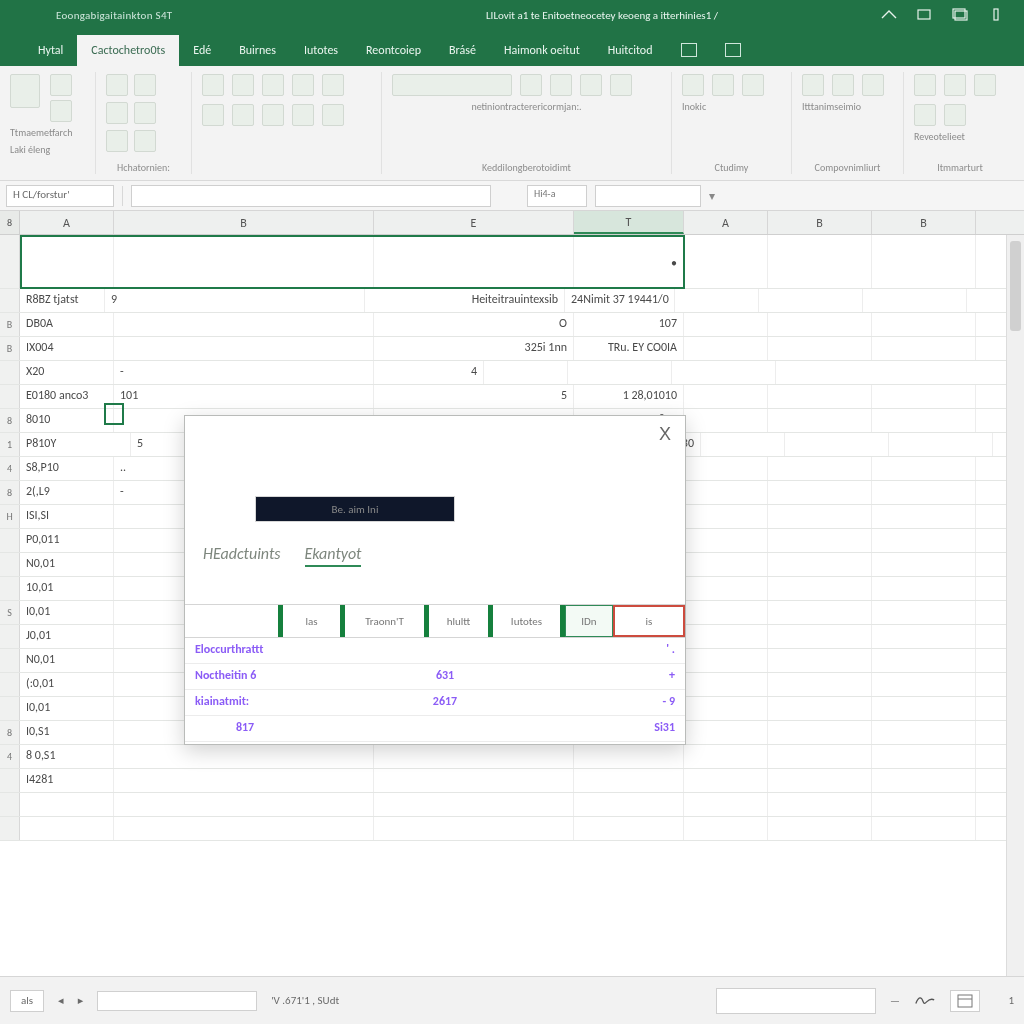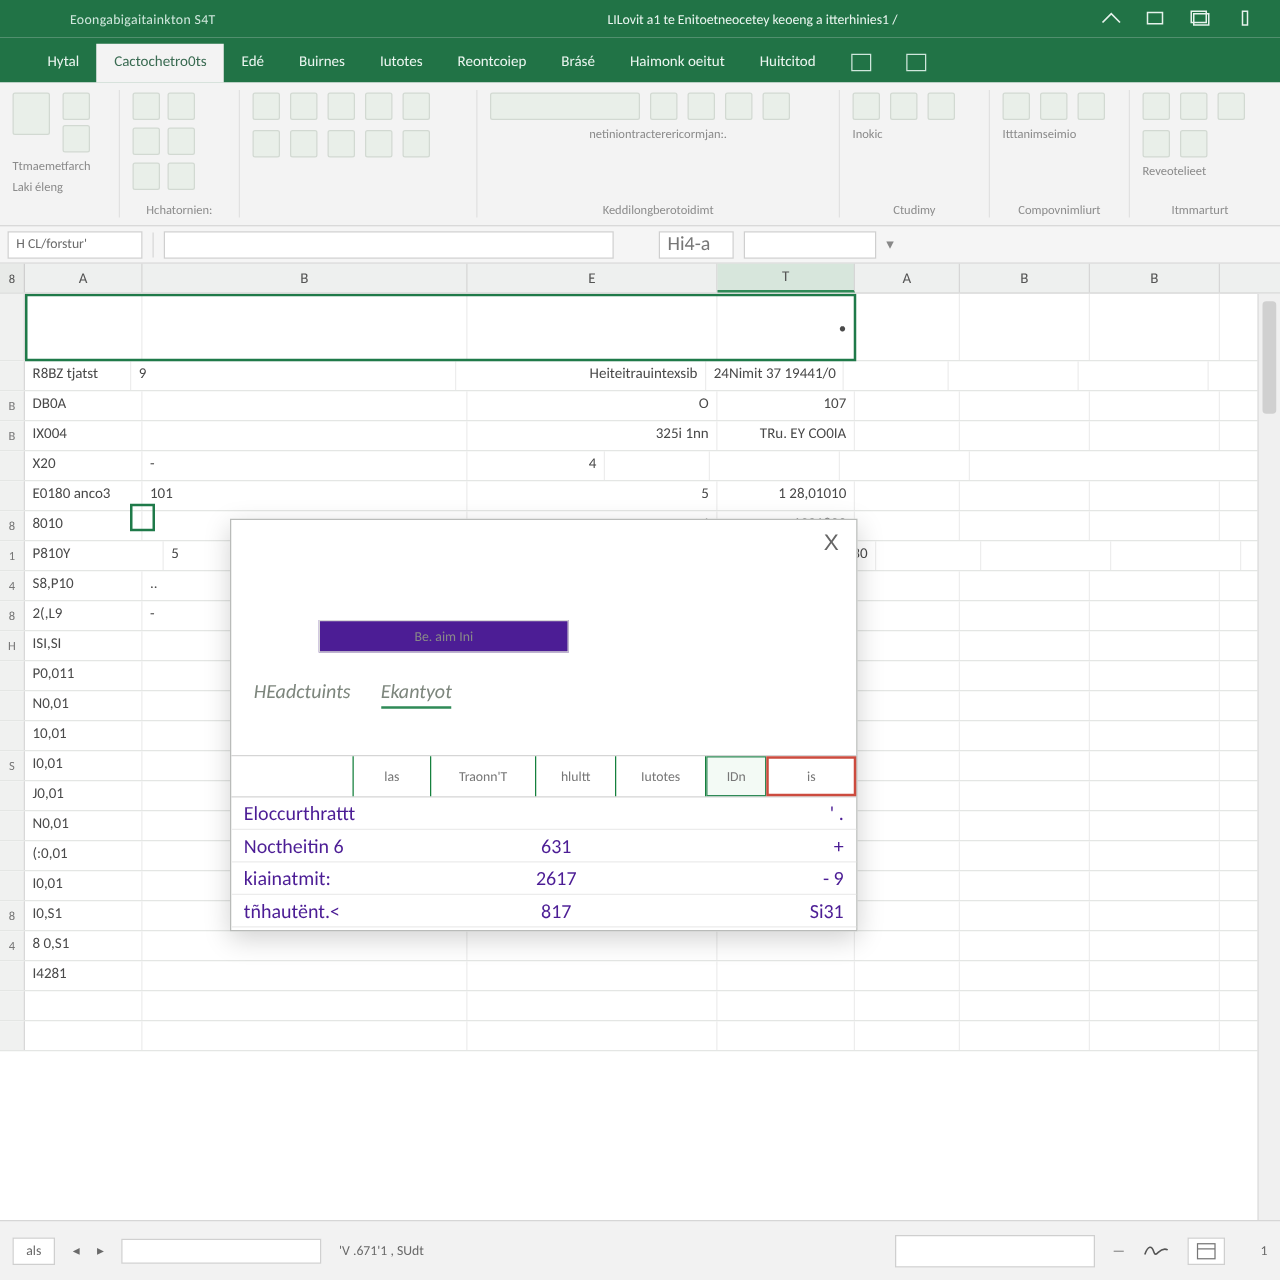--- a/index.html
+++ b/index.html
@@ -37,28 +37,28 @@
   .grid-area .rows { position:absolute; inset:0; }
   .row { height:24px; display:flex; border-bottom:1px solid #e4e6e4; font-size:12px; color:#4a4a4a; }
   .row .rh { width:20px; background:#f0f1f0; border-right:1px solid #d8d8d8; font-size:10px; color:#777; display:flex; align-items:center; justify-content:center; }
   .row .cell { border-right:1px solid #ededed; padding:3px 6px; overflow:hidden; white-space:nowrap; }
   .row .cell.right { text-align:right; }
   .row.tall { height:54px; }
   .sel-outline { position:absolute; border:2px solid #1f7a49; pointer-events:none; }
 
   .popup { position:absolute; background:#ffffff; border:1px solid #b9bbb9; box-shadow:0 6px 20px rgba(0,0,0,.18); }
   .popup .close { position:absolute; top:8px; right:14px; font-size:18px; color:#666; font-family:Arial; cursor:pointer; }
-  .popup .searchbox { position:absolute; left:70px; top:80px; width:200px; height:26px; background:#4c1d95; border:1px solid #d7d7d7; display:flex; align-items:center; justify-content:center; font-size:11px; color:#888; }
+  .popup .searchbox { position:absolute; left:70px; top:80px; width:200px; height:26px; background:#0f172a; border:1px solid #d7d7d7; display:flex; align-items:center; justify-content:center; font-size:11px; color:#888; }
   .popup .headline { position:absolute; left:18px; top:128px; display:flex; gap:24px; font-size:16px; color:#7d867d; font-style:italic; }
   .popup .secbar { position:absolute; left:0; right:0; top:188px; height:34px; border-top:1px solid #d5d5d5; border-bottom:1px solid #d5d5d5; display:flex; }
-  .popup .secbar .col { flex:0 0 auto; border-right:1px solid #15803d; font-size:11px; color:#777; display:flex; align-items:center; justify-content:center; }
+  .popup .secbar .col { flex:0 0 auto; border-right:5px solid #15803d; font-size:11px; color:#777; display:flex; align-items:center; justify-content:center; }
   .popup .secbar .col.seltab { border:1px solid #2f8a57; background:#f3faf5; }
   .popup .secbar .col.redtab { border:2px solid #cc4b3e; }
   .popup .table { position:absolute; left:0; right:0; top:222px; bottom:0; }
-  .popup .trow { display:flex; height:26px; border-bottom:1px solid #ececec; font-size:16px; color:#4c1d95; }
+  .popup .trow { display:flex; height:26px; border-bottom:1px solid #ececec; font-size:12px; color:#8b5cf6;font-weight:bold; }
   .popup .trow .tc { padding:4px 10px; }
 
   .statusbar { position:absolute; left:0; right:0; bottom:0; height:48px; background:#f2f2f2; border-top:1px solid #d6d6d6; display:flex; align-items:center; font-size:11px; color:#6a6a6a; padding:0 10px; gap:14px; }
   .statusbar .sheet-tab { height:22px; padding:3px 10px; background:#fff; border:1px solid #cfcfcf; }
   .statusbar .spacer { flex:1; }
   .statusbar .viewbtn { width:30px; height:22px; border:1px solid #cfcfcf; background:#fff; display:flex; align-items:center; justify-content:center; }
   .statusbar .zoombox { width:160px; height:26px; background:#fff; border:1px solid #cfcfcf; }
 
   .scroll-v { position:absolute; right:0; top:235px; bottom:48px; width:18px; background:#f0f0f0; border-left:1px solid #dcdcdc; }
   .scroll-v .thumb { position:absolute; left:3px; right:3px; top:6px; height:90px; background:#d0d0d0; border-radius:3px; }
@@ -184,21 +184,21 @@
     <div class="cap">Itttanimseimio</div>
     <div class="lbl">Compovnimliurt</div>
   </div>
 </div>
 
 <div class="fxbar">
   <div class="name-box">H  CL/forstur'</div>
   <div class="sep"></div>
   <div class="fx-input fx-wide"></div>
   <div style="flex:0 0 20px"></div>
-  <div class="fx-input" style="flex:0 0 60px"><span style="font-size:16px;padding:3px 6px;color:#777">Hi4-a</span></div>
+  <div class="fx-input" style="flex:0 0 60px"><span style="font-size:10px;padding:3px 6px;color:#777">Hi4-a</span></div>
   <div class="fx-input fx-small"></div>
   <span style="color:#888;">▾</span>
 </div>
 
 <div class="colhdr">
   <div class="rowcorner">8</div>
   <div id="colhdrs" style="display:flex;flex:1;">
       <div class="ch" style="width: 94px;">A</div>
       <div class="ch" style="width: 260px;">B</div>
       <div class="ch" style="width: 200px;">E</div>
@@ -482,21 +482,20 @@
           <div class="tc" style="width: 200px;">Noctheitin 6</div>
           <div class="tc" style="width: 120px; text-align: center;">631</div>
           <div class="tc" style="flex: 1 1 0%; text-align: right;">+</div>
         </div>
         <div class="trow">
           <div class="tc" style="width: 200px;">kiainatmit:</div>
           <div class="tc" style="width: 120px; text-align: center;">2617</div>
           <div class="tc" style="flex: 1 1 0%; text-align: right;">-          9</div>
         </div>
         <div class="trow">
-          <div class="tc" style="width: 200px;">tñhautënt.&lt;</div>
           <div class="tc" style="width: 120px; text-align: center;">817</div>
           <div class="tc" style="flex: 1 1 0%; text-align: right;">Si31</div>
         </div>
       </div>
   </div>
 </div>
 
 <div class="scroll-v">
   <div class="thumb"></div>
 </div>

